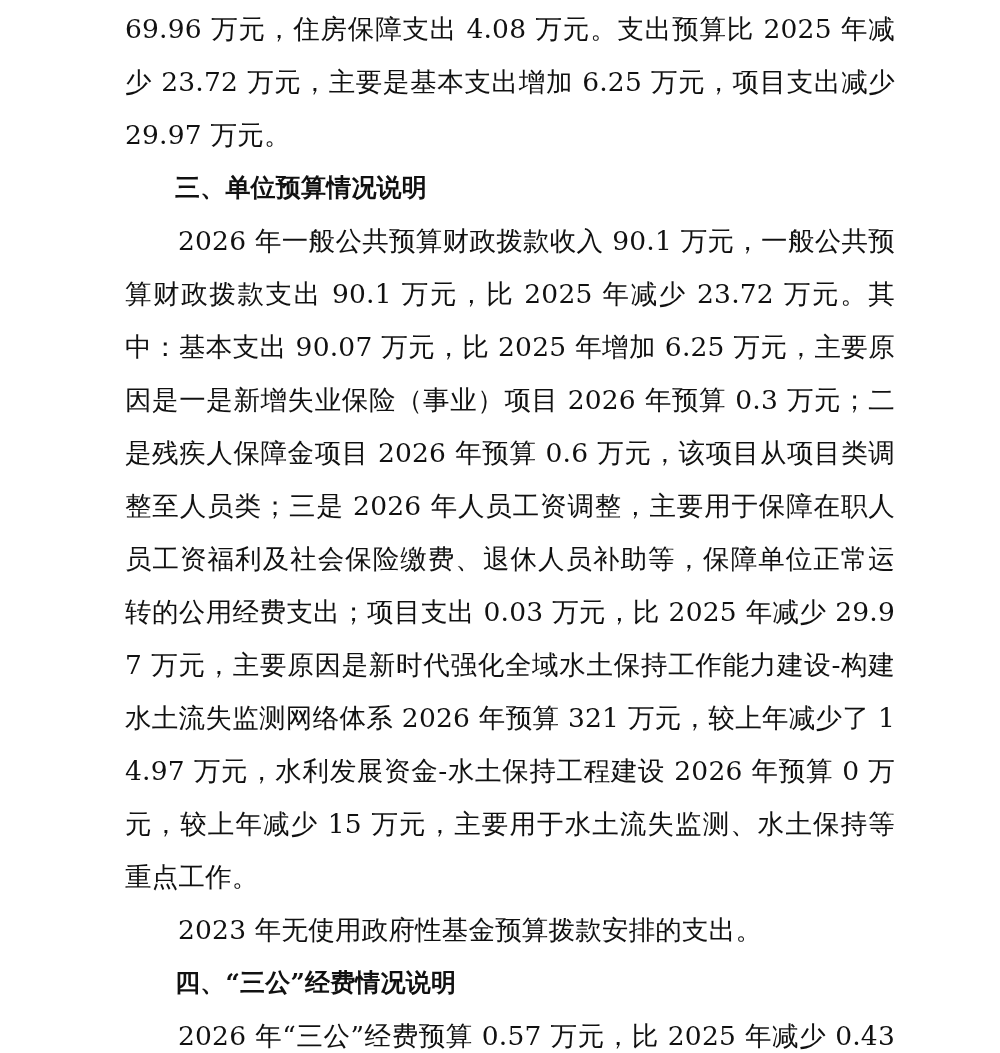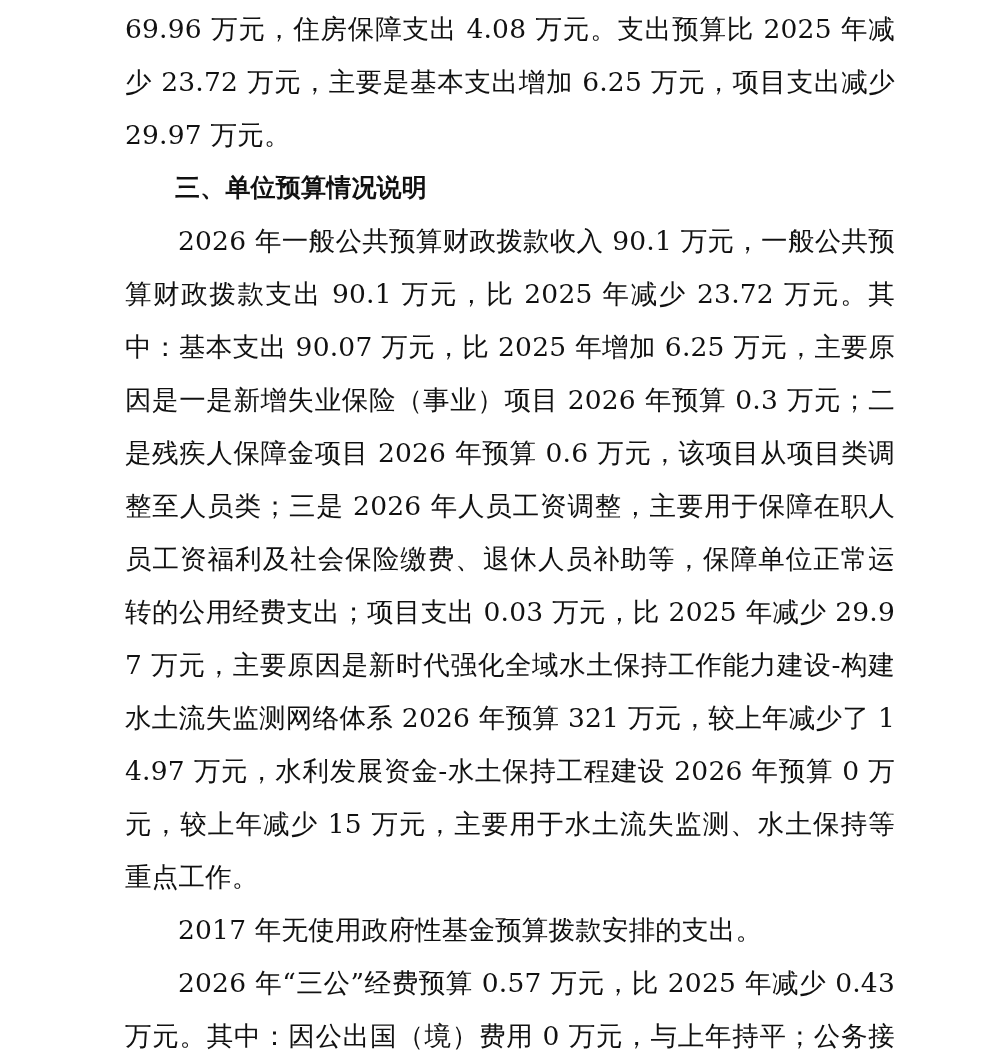--- a/index.html
+++ b/index.html
@@ -50,19 +50,20 @@
 
 <div class="page">
   <div class="doc-body">
 
     <p class="para">69.96 万元，住房保障支出 4.08 万元。支出预算比 2025 年减少 23.72 万元，主要是基本支出增加 6.25 万元，项目支出减少 29.97 万元。</p>
 
     <h2 class="heading">三、单位预算情况说明</h2>
 
     <p class="para indent">2026 年一般公共预算财政拨款收入 90.1 万元，一般公共预算财政拨款支出 90.1 万元，比 2025 年减少 23.72 万元。其中：基本支出 90.07 万元，比 2025 年增加 6.25 万元，主要原因是一是新增失业保险（事业）项目 2026 年预算 0.3 万元；二是残疾人保障金项目 2026 年预算 0.6 万元，该项目从项目类调整至人员类；三是 2026 年人员工资调整，主要用于保障在职人员工资福利及社会保险缴费、退休人员补助等，保障单位正常运转的公用经费支出；项目支出 0.03 万元，比 2025 年减少 29.97 万元，主要原因是新时代强化全域水土保持工作能力建设-构建水土流失监测网络体系 2026 年预算 321 万元，较上年减少了 14.97 万元，水利发展资金-水土保持工程建设 2026 年预算 0 万元，较上年减少 15 万元，主要用于水土流失监测、水土保持等重点工作。</p>
 
-    <p class="para indent">2017 年无使用政府性基金预算拨款安排的支出。</p>
+    <p class="para indent">2023 年无使用政府性基金预算拨款安排的支出。</p>
 
+    <h2 class="heading">四、“三公”经费情况说明</h2>
 
     <p class="para indent">2026 年“三公”经费预算 0.57 万元，比 2025 年减少 0.43 万元。其中：因公出国（境）费用 0 万元，与上年持平；公务接待费 0.57 万元，比 2025 年减少 0.43 万元，主要原因是强化公务接待支出管</p>
 
   </div>
 </div>
 
 </body></html>

